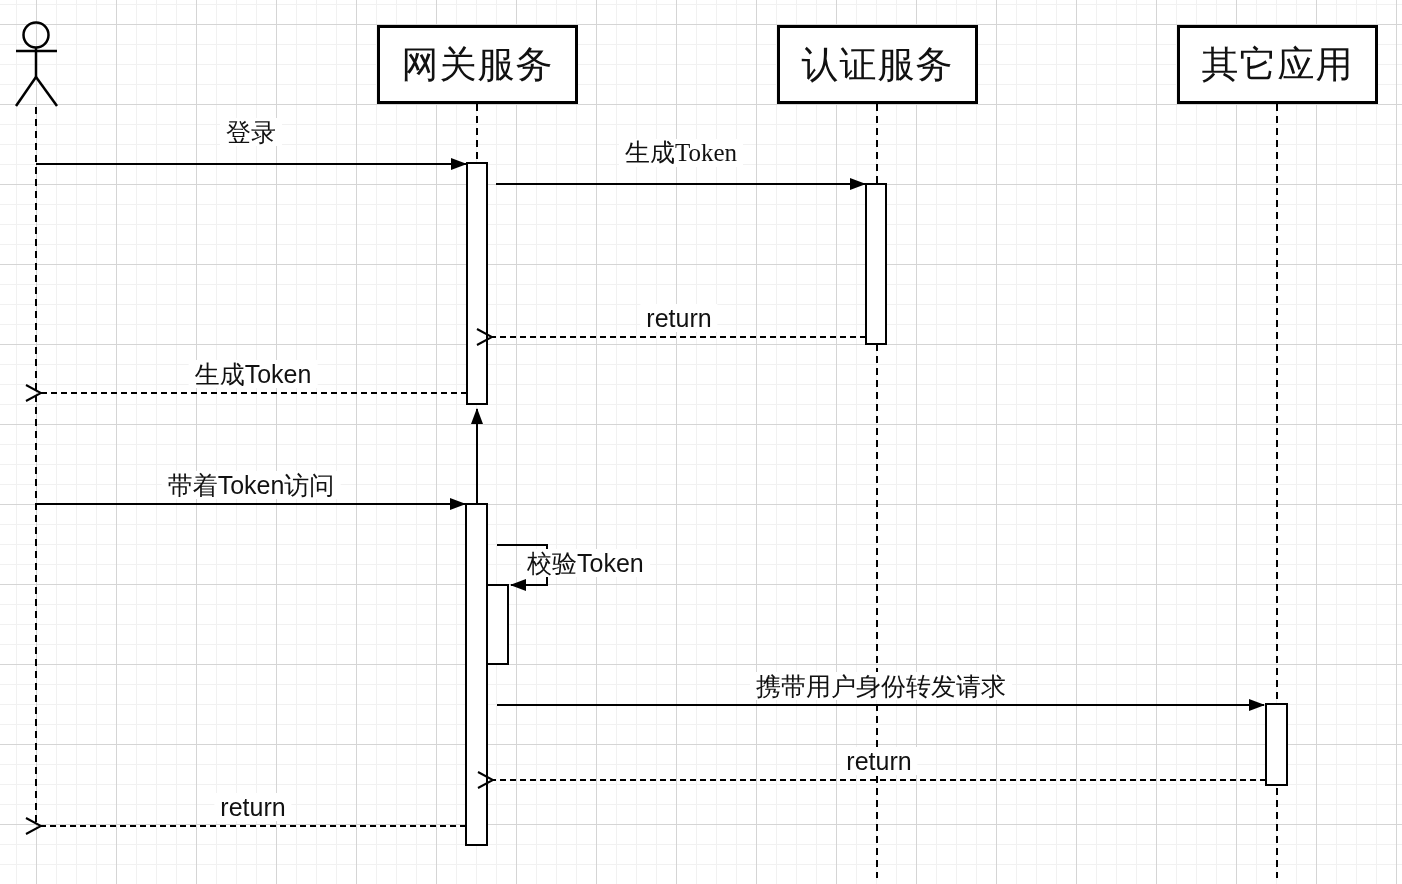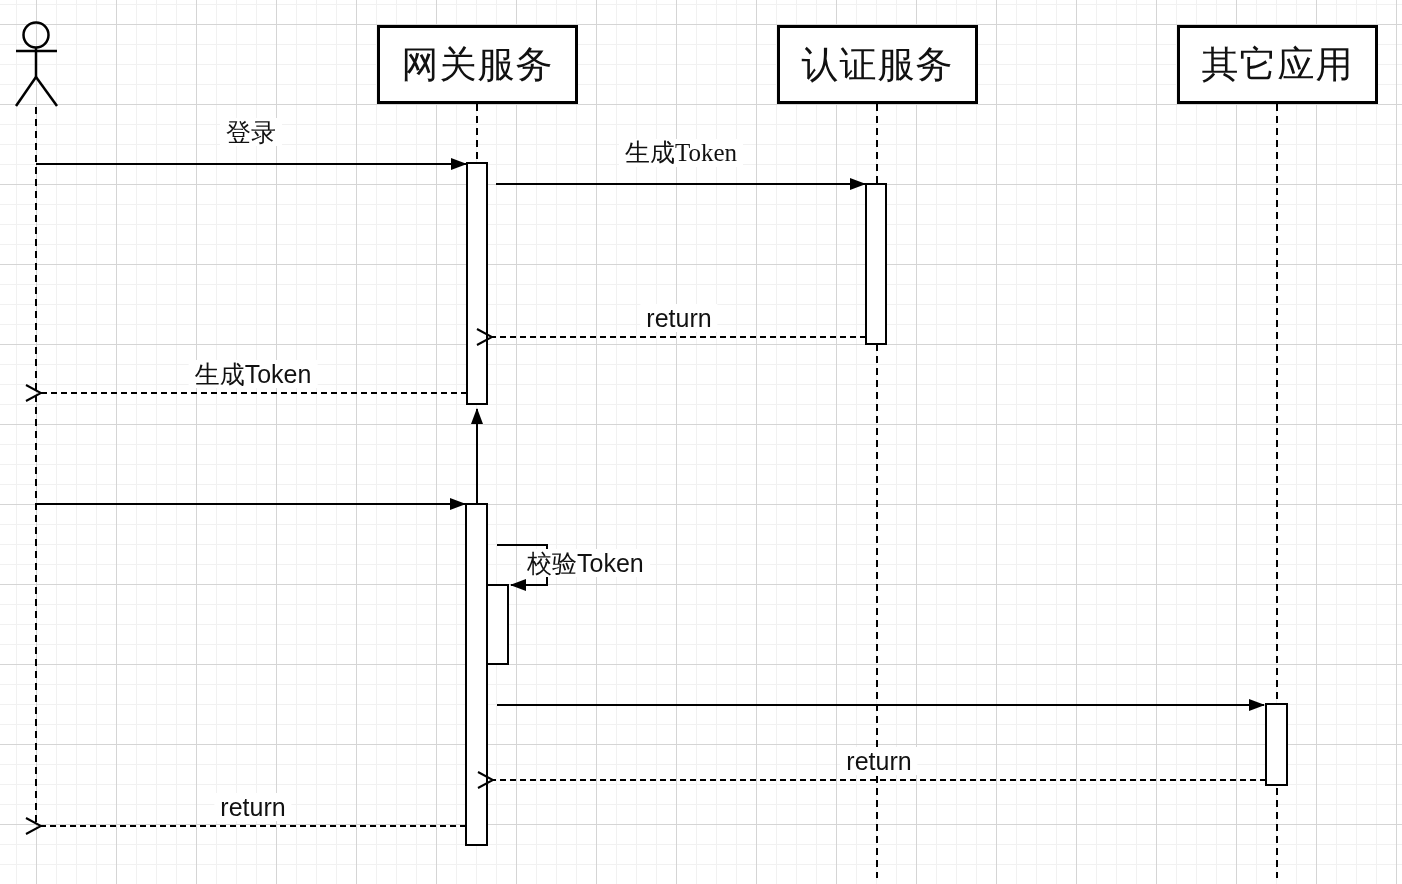--- a/index.html
+++ b/index.html
@@ -94,17 +94,19 @@
     <span>认证服务</span>
   </div>
   <div class="participant" style="left:1177px;top:25px;">
     <span>其它应用</span>
   </div>
 
   <div class="msg-label" style="left:251px;top:118px;">登录</div>
   <div class="msg-label" style="left:681px;top:139px;font-family:Liberation Serif, serif;">生成Token</div>
   <div class="msg-label" style="left:679px;top:304px;">return</div>
   <div class="msg-label" style="left:253px;top:360px;">生成Token</div>
+  <div class="msg-label" style="left:251px;top:471px;">带着Token访问</div>
   <div class="msg-label no-center" style="left:521px;top:549px;">校验Token</div>
+  <div class="msg-label" style="left:881px;top:672px;">携带用户身份转发请求</div>
   <div class="msg-label" style="left:879px;top:747px;">return</div>
   <div class="msg-label" style="left:253px;top:793px;">return</div>
 
 </div>
 
 </body></html>

